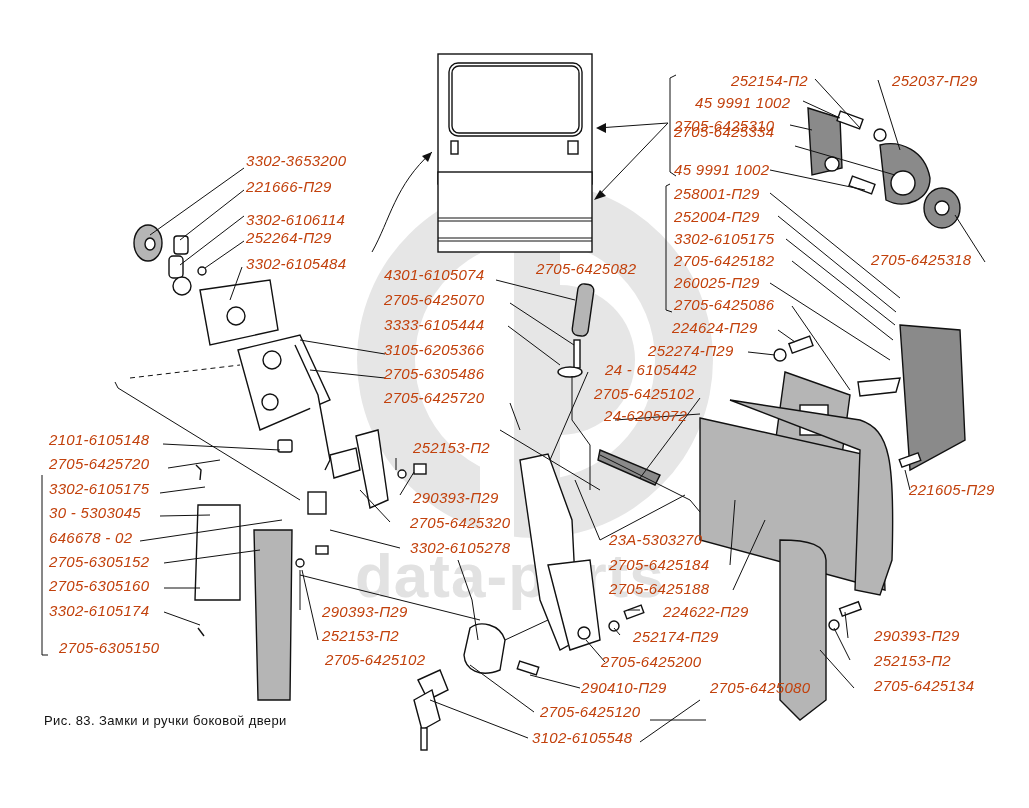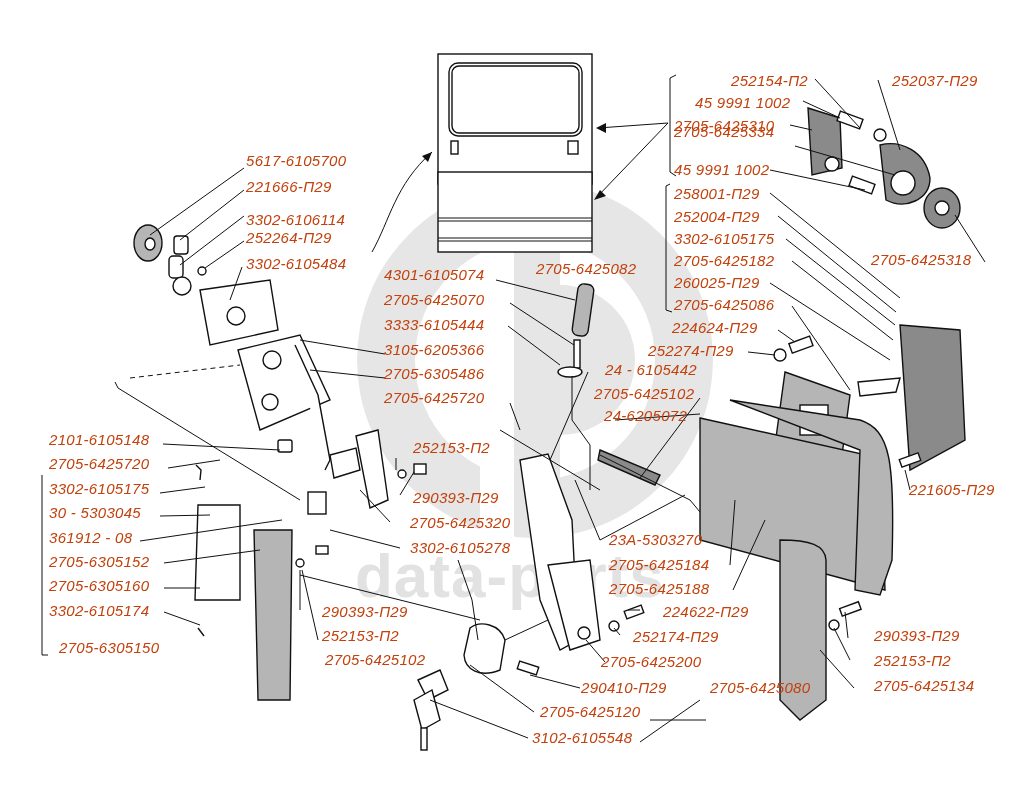--- a/index.html
+++ b/index.html
@@ -191,33 +191,33 @@
     <path class="ln" d="M770 283 L890 360"></path>
     <path class="ln" d="M792 306 L850 390"></path>
     <path class="ln" d="M778 330 L795 342"></path>
     <path class="ln" d="M748 352 L775 355"></path>
     <path class="ln" d="M910 490 L905 470"></path>
     <path class="ln" d="M848 638 L845 612"></path>
     <path class="ln" d="M850 660 L834 628"></path>
     <path class="ln" d="M854 688 L820 650"></path>
   </svg>
 
-  <div class="lbl" style="left:246px;top:153px">5617-6105700</div>
+  <div class="lbl" style="left:246px;top:153px">3302-3653200</div>
   <div class="lbl" style="left:246px;top:179px">221666-П29</div>
   <div class="lbl" style="left:246px;top:212px">3302-6106114</div>
   <div class="lbl" style="left:246px;top:230px">252264-П29</div>
   <div class="lbl" style="left:246px;top:256px">3302-6105484</div>
   <div class="lbl" style="left:384px;top:342px">3105-6205366</div>
   <div class="lbl" style="left:384px;top:366px">2705-6305486</div>
   <div class="lbl" style="left:384px;top:390px">2705-6425720</div>
   <div class="lbl" style="left:49px;top:432px">2101-6105148</div>
   <div class="lbl" style="left:49px;top:456px">2705-6425720</div>
   <div class="lbl" style="left:49px;top:481px">3302-6105175</div>
   <div class="lbl" style="left:49px;top:505px">30 - 5303045</div>
-  <div class="lbl" style="left:49px;top:530px">361912 - 08</div>
+  <div class="lbl" style="left:49px;top:530px">646678 - 02</div>
   <div class="lbl" style="left:49px;top:554px">2705-6305152</div>
   <div class="lbl" style="left:49px;top:578px">2705-6305160</div>
   <div class="lbl" style="left:49px;top:603px">3302-6105174</div>
   <div class="lbl" style="left:59px;top:640px">2705-6305150</div>
 
   <div class="lbl" style="left:384px;top:267px">4301-6105074</div>
   <div class="lbl" style="left:536px;top:261px">2705-6425082</div>
   <div class="lbl" style="left:384px;top:292px">2705-6425070</div>
   <div class="lbl" style="left:384px;top:317px">3333-6105444</div>
   <div class="lbl" style="left:605px;top:362px">24 - 6105442</div>
@@ -254,13 +254,14 @@
   <div class="lbl" style="left:674px;top:253px">2705-6425182</div>
   <div class="lbl" style="left:674px;top:275px">260025-П29</div>
   <div class="lbl" style="left:674px;top:297px">2705-6425086</div>
   <div class="lbl" style="left:672px;top:320px">224624-П29</div>
   <div class="lbl" style="left:648px;top:343px">252274-П29</div>
   <div class="lbl" style="left:909px;top:482px">221605-П29</div>
   <div class="lbl" style="left:874px;top:628px">290393-П29</div>
   <div class="lbl" style="left:874px;top:653px">252153-П2</div>
   <div class="lbl" style="left:874px;top:678px">2705-6425134</div>
 
+  <div class="caption">Рис. 83. Замки и ручки боковой двери</div>
 </div>
 
 </body></html>

